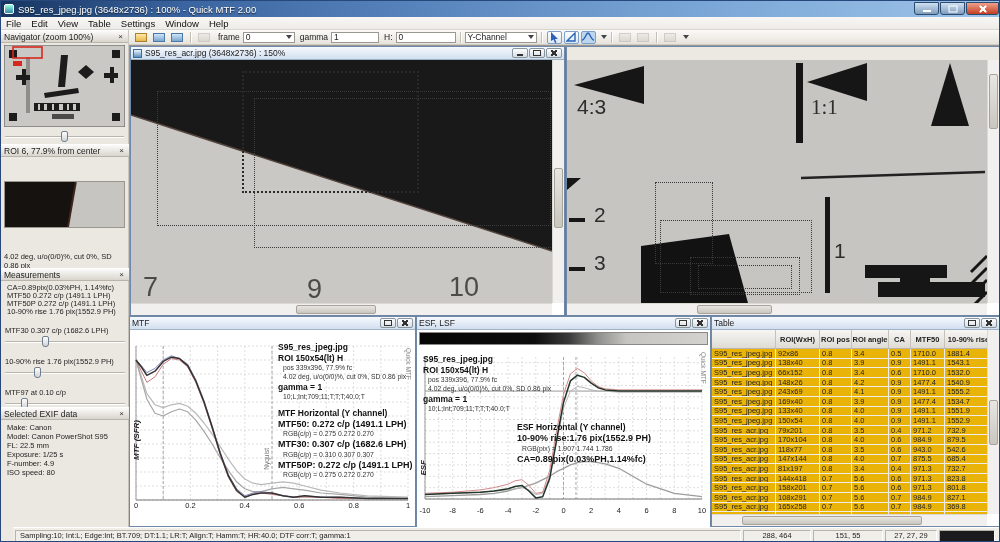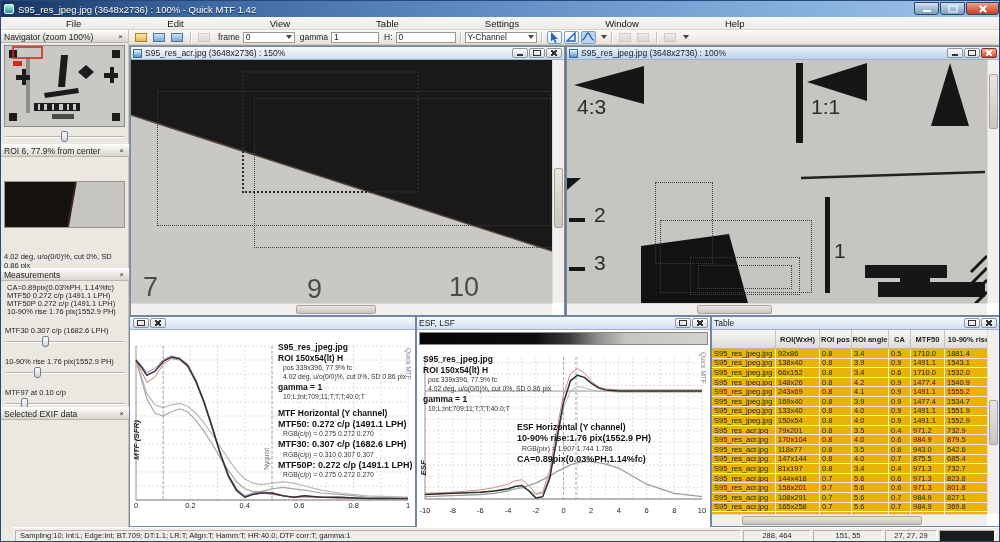--- a/index.html
+++ b/index.html
@@ -14,21 +14,21 @@
   .cap-btn{width:25px;height:13px;border:1px solid #2c4a6e;border-radius:0 0 3px 3px;background:linear-gradient(#cfe0f2,#7f9cbd);margin-left:1px;position:relative;}
   .cap-btn.close{background:linear-gradient(#f0a089,#c33f23);width:33px;}
   .cap-btn::after{content:"";position:absolute;left:50%;top:50%;transform:translate(-50%,-50%);}
   .cap-min::after{width:8px;height:2px;background:#fff;margin-top:2px;}
   .cap-max::after{width:7px;height:5px;border:1.5px solid #fff;}
   .cap-close::after{width:7px;height:7px;background:
      linear-gradient(45deg,transparent 42%,#fff 42%,#fff 58%,transparent 58%),
      linear-gradient(-45deg,transparent 42%,#fff 42%,#fff 58%,transparent 58%);}
   
   .menubar{position:absolute;left:0;top:16px;width:1000px;height:13px;background:linear-gradient(#f8f7f5,#ecebe7);border-bottom:1px solid #d9d6cf;display:flex;align-items:center;font-size:9.5px;color:#111;}
-  .menu-item{padding:0 21px;height:100%;display:flex;align-items:center;margin-left:44px;}
+  .menu-item{padding:0 5px;height:100%;display:flex;align-items:center;}
   
   .toolbar{position:absolute;left:128px;top:29px;width:872px;height:15px;background:linear-gradient(#fbfaf8,#e7e3db);border-bottom:1px solid #cfccc4;display:flex;align-items:center;font-size:8.5px;color:#222;padding:0 3px;}
   .tb-folder{background:linear-gradient(#ffe9a8,#e8b74d);border:1px solid #a8822d;width:12px;height:9px;margin:0 3px;}
   .tb-img{background:linear-gradient(#cfe4f7,#7aa7cf);border:1px solid #4a79a8;width:12px;height:9px;margin:0 3px;}
   .tb-gray{background:linear-gradient(#e6e4df,#cfccc5);border:1px solid #b5b1a8;width:12px;height:9px;margin:0 3px;opacity:.55;}
   .tb-sep{width:1px;height:11px;background:#c2beb5;margin:0 4px;box-shadow:1px 0 0 #fff;}
   .tb-label{margin:0 3px 0 5px;}
   .tb-input{background:#fff;border:1px solid #9a9890;height:11px;font-size:8.5px;padding:0 2px;display:inline-flex;align-items:center;}
   .tb-combo{background:#fff;border:1px solid #9a9890;height:11px;font-size:8.5px;padding:0 2px;display:inline-flex;align-items:center;position:relative;}
   .dd-arrow{width:0;height:0;border-left:3px solid transparent;border-right:3px solid transparent;border-top:4px solid #444;margin-left:4px;display:inline-block;}
@@ -115,21 +115,21 @@
   .sb-c{width:52px;justify-content:center;}
   .sb-swatch{width:56px;background:#1b1b1d;}
 </style>
 </head>
 <body>
 
 <div class="app">
 
   <div class="titlebar">
     <div class="app-icon"></div>
-    <span>S95_res_jpeg.jpg (3648x2736) : 100% - Quick MTF 1.42</span>
+    <span>S95_res_jpeg.jpg (3648x2736) : 100% - Quick MTF 2.00</span>
     <div class="cap-btns">
       <div class="cap-btn cap-min"></div>
       <div class="cap-btn cap-max"></div>
       <div class="cap-btn close cap-close"></div>
     </div>
   </div>
 
   <div class="menubar" id="menubar">
       <span class="menu-item">File</span>
       <span class="menu-item">Edit</span>
@@ -266,20 +266,28 @@
           <div class="slider-track"></div>
           <div class="slider-thumb" style="left: 13%;"></div>
         </div>
       </div>
 
     <div class="exif-head panel-h">
       <span>Selected EXIF data</span>
       <span class="grow"></span>
       <span class="panel-x">×</span>
     </div>
+    <div class="exif-lines" id="exif-lines">
+        <div>Make: Canon</div>
+        <div>Model: Canon PowerShot S95</div>
+        <div>FL: 22.5 mm</div>
+        <div>Exposure: 1/25 s</div>
+        <div>F-number: 4.9</div>
+        <div>ISO speed: 80</div>
+      </div>
   </div>
 
   <div class="mdi">
 
     <div class="window" style="left:1px;top:1px;width:435px;height:270px;">
       <div class="win-title">
         <span class="wt-icon"></span>
         <span class="wt-text">S95_res_acr.jpg (3648x2736) : 150%</span>
         <span class="wbtn min"></span>
         <span class="wbtn max"></span>
@@ -302,27 +310,20 @@
         <div class="sb-v">
             <div class="sb-t" style="top:108px;height:60px;"></div>
           </div>
         <div class="sb-h">
             <div class="sb-t" style="left:165px;width:80px;"></div>
           </div>
       </div>
     </div>
 
     <div class="window active" style="left:437px;top:1px;width:434px;height:270px;">
-      <div class="win-title">
-        <span class="wt-icon"></span>
-        <span class="wt-text">S95_res_jpeg.jpg (3648x2736) : 100%</span>
-        <span class="wbtn min"></span>
-        <span class="wbtn max"></span>
-        <span class="wbtn cls red"></span>
-      </div>
       <div class="win-body">
         <div class="img-area">
           <svg width="420" height="245" viewBox="0 0 420 245">
             <rect x="0" y="0" width="420" height="245" fill="#c6c5c1"></rect>
             <polygon points="77,6 77,44 7,25" fill="#161616"></polygon>
             <rect x="229" y="3" width="7" height="80" fill="#161616"></rect>
             <polygon points="300,3 300,41 240,22" fill="#161616"></polygon>
             <polygon points="383,3 402,66 364,66" fill="#161616"></polygon>
             <line x1="234" y1="118" x2="418" y2="112" stroke="#222" stroke-width="2.5"></line>
             <rect x="258" y="137" width="5" height="96" fill="#161616"></rect>
@@ -334,40 +335,41 @@
             <rect x="333" y="213" width="30" height="12" fill="#161616"></rect>
             <rect x="311" y="222" width="107" height="15" fill="#161616"></rect>
             <g stroke="#161616" stroke-width="3">
               <line x1="404" y1="212" x2="420" y2="196"></line>
               <line x1="404" y1="224" x2="420" y2="208"></line>
               <line x1="404" y1="236" x2="420" y2="220"></line>
               <line x1="404" y1="248" x2="420" y2="232"></line>
             </g>
           </svg>
           <div class="chart-num" style="left:10px;top:35px;">4:3</div>
-          <div class="chart-num" style="left:244px;top:35px;">1:1</div>
+          <div class="chart-num" style="left:244px;top:35px;font-family:Liberation Serif, serif;">1:1</div>
           <div class="chart-num" style="left:27px;top:143px;">2</div>
           <div class="chart-num" style="left:27px;top:191px;">3</div>
           <div class="chart-num" style="left:267px;top:179px;">1</div>
           <div class="dotted" style="left:88px;top:122px;width:58px;height:82px;"></div>
           <div class="dotted" style="left:93px;top:160px;width:152px;height:73px;"></div>
           <div class="dotted" style="left:123px;top:197px;width:110px;height:38px;"></div>
           <div class="dotted" style="left:131px;top:205px;width:94px;height:24px;"></div>
         </div>
         <div class="sb-v">
             <div class="sb-t" style="top:14px;height:55px;"></div>
           </div>
         <div class="sb-h">
             <div class="sb-t" style="left:130px;width:75px;"></div>
           </div>
       </div>
     </div>
 
     <div class="window" style="left:0px;top:271px;width:287px;height:211px;">
       <div class="win-title">
+        <span class="wt-text">MTF</span>
         <span class="wbtn max"></span>
         <span class="wbtn cls"></span>
       </div>
       <div class="win-body plot-body">
         <svg id="mtf-svg" width="285" height="178">
             <line x1="6" y1="16" x2="6" y2="170" stroke="#dedede" stroke-width="1" stroke-dasharray="2,2"></line>
             <line x1="33.2" y1="16" x2="33.2" y2="170" stroke="#dedede" stroke-width="1" stroke-dasharray="2,2"></line>
             <line x1="60.400000000000006" y1="16" x2="60.400000000000006" y2="170" stroke="#dedede" stroke-width="1" stroke-dasharray="2,2"></line>
             <line x1="87.60000000000001" y1="16" x2="87.60000000000001" y2="170" stroke="#dedede" stroke-width="1" stroke-dasharray="2,2"></line>
             <line x1="114.80000000000001" y1="16" x2="114.80000000000001" y2="170" stroke="#dedede" stroke-width="1" stroke-dasharray="2,2"></line>

